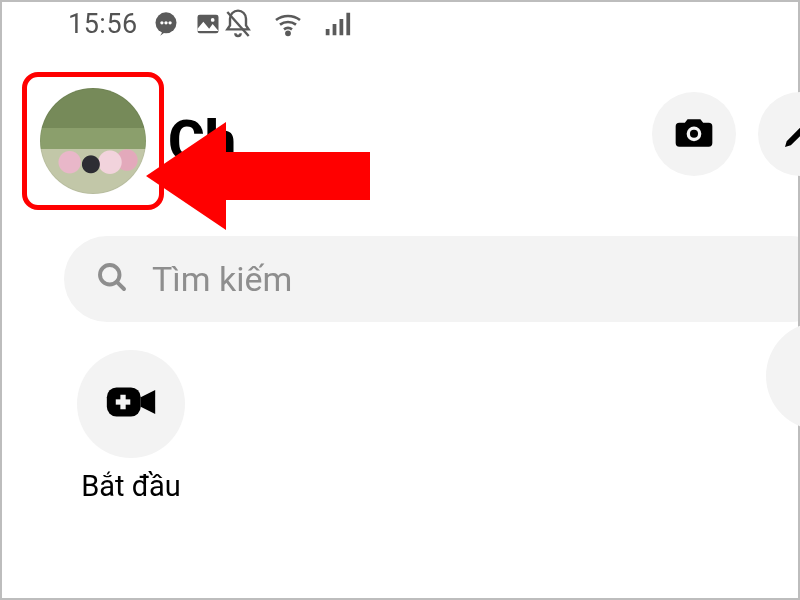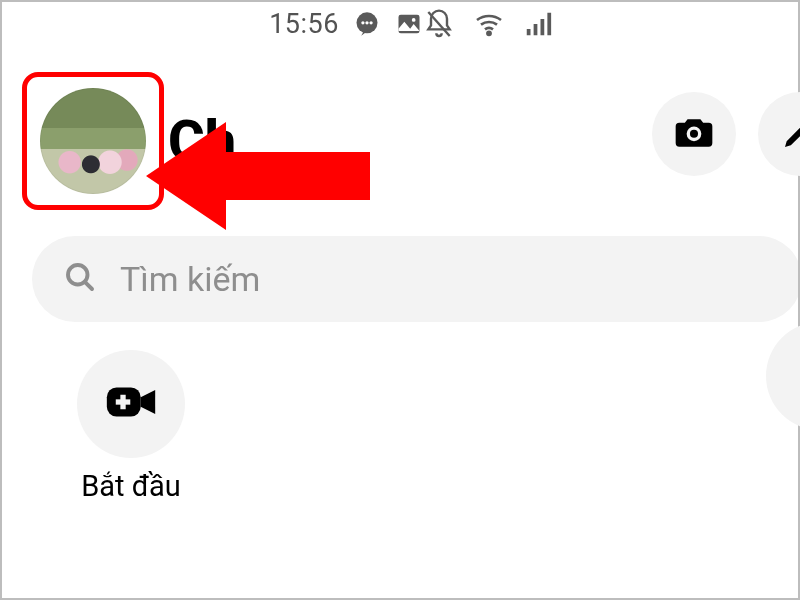--- a/index.html
+++ b/index.html
@@ -1,19 +1,19 @@
 <!DOCTYPE html>
 <html><head>
   <meta charset="utf-8">
   <style>
     * { margin: 0; padding: 0; box-sizing: border-box; font-family: -apple-system, BlinkMacSystemFont, "Segoe UI", Roboto, Helvetica, Arial, sans-serif; }
     body { width: 800px; height: 600px; background: #fff; position: relative; overflow: hidden; }
     .frame { position: absolute; inset: 0; border: 2px solid #bdbdbd; }
 
-    .statusbar { display: flex; align-items: center; justify-content: center; padding: 6px 24px 2px 52px; height: 44px; }
+    .statusbar { display: flex; align-items: center; justify-content: flex-start; padding: 6px 24px 2px 68px; height: 44px; }
     .sb-left { display: flex; align-items: center; gap: 14px; }
     .sb-time { font-size: 27px; color: #535353; letter-spacing: 0.5px; }
     .sb-icon { color: #5a5a5a; display: inline-flex; }
     .sb-right { display: flex; align-items: center; gap: 18px; padding-right: 6px; }
 
     .header { display: flex; align-items: center; padding: 28px 14px 8px 22px; gap: 10px; position: relative; }
     .avatar-box { width: 142px; height: 138px; border: 5px solid #ff0000; border-radius: 16px; display: flex; align-items: center; justify-content: center; position: relative; z-index: 2; background: #fff; }
     .avatar { width: 106px; height: 106px; border-radius: 50%; background:
       radial-gradient(circle at 28% 70%, #e9b7c9 0 10%, transparent 11%),
       radial-gradient(circle at 48% 72%, #2d2d33 0 9%, transparent 10%),
@@ -23,21 +23,21 @@
       box-shadow: inset 0 0 0 1px rgba(0,0,0,0.05);
     }
     .title-partial { font-size: 56px; font-weight: 800; color: #000; margin-left: -6px; line-height: 1; position: relative; z-index: 1; }
 
     .header-actions { position: absolute; right: 0; top: 48px; display: flex; gap: 22px; }
     .circle-btn { width: 84px; height: 84px; border-radius: 50%; background: #f3f3f3; display: flex; align-items: center; justify-content: center; }
     .circle-btn.cut { margin-right: -42px; }
 
     .arrow-annot { position: absolute; left: 146px; top: 72px; z-index: 3; }
 
-    .search-wrap { padding: 18px 0 0 32px; }
+    .search-wrap { padding: 18px 0 0 64px; }
     .search { width: 770px; height: 86px; background: #f3f3f3; border-radius: 43px; display: flex; align-items: center; padding: 0 30px; gap: 22px; }
     .search-text { font-size: 34px; color: #8e8e8e; }
 
     .room-wrap { padding: 28px 0 0 52px; width: 210px; text-align: center; }
     .room-btn { width: 108px; height: 108px; border-radius: 50%; background: #f3f3f3; display: flex; align-items: center; justify-content: center; margin: 0 auto 10px; }
     .room-label { font-size: 29px; color: #000; line-height: 1.25; }
 
     .right-sliver { position: absolute; right: -74px; top: 322px; width: 108px; height: 108px; border-radius: 50%; background: #f3f3f3; }
   </style>
 </head>

